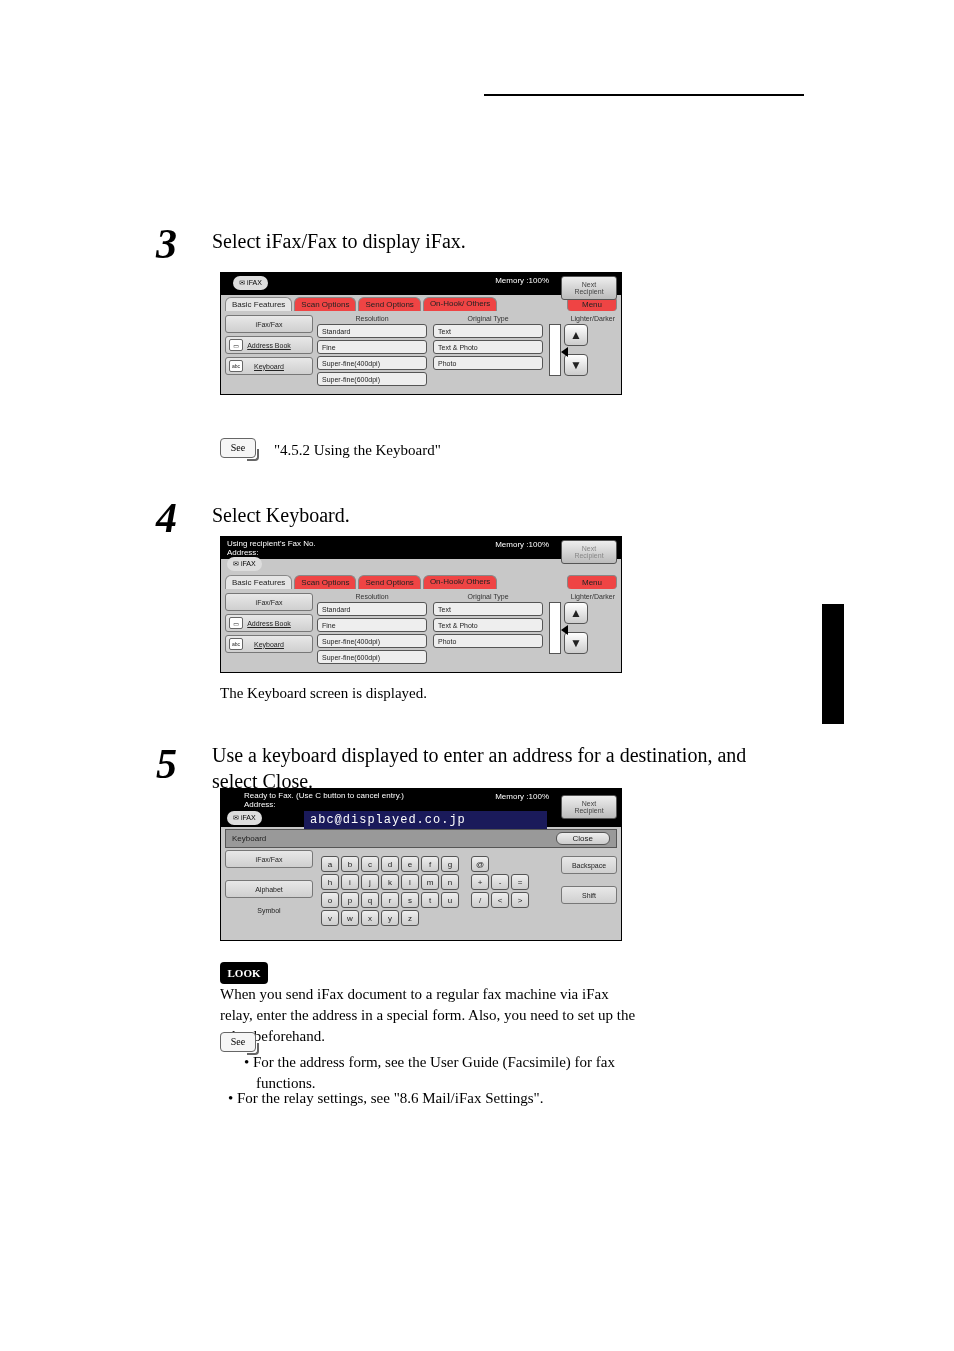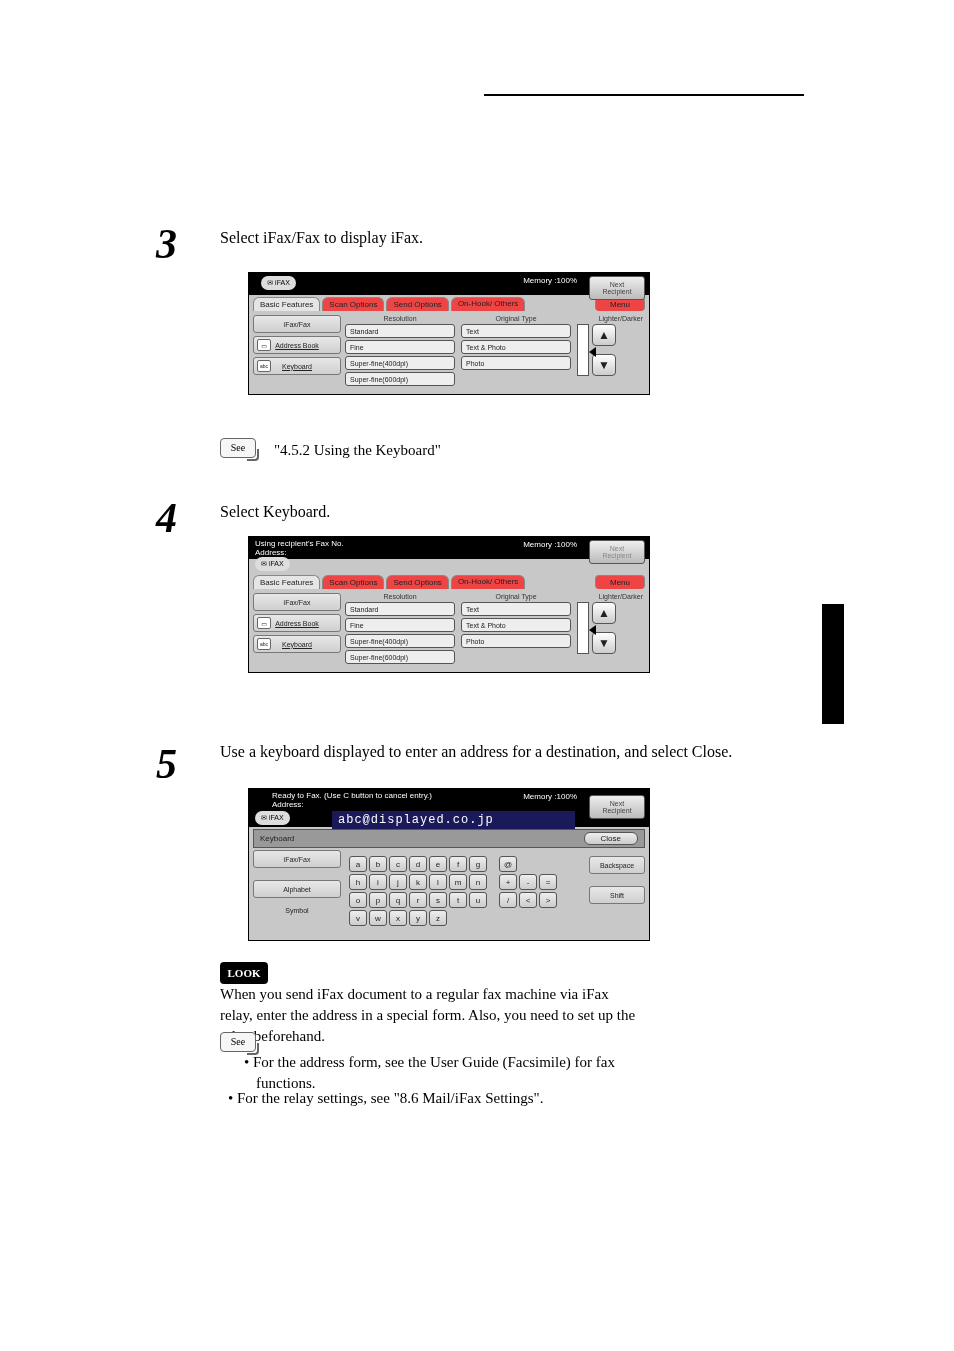--- a/index.html
+++ b/index.html
@@ -23,34 +23,33 @@
     .step-num {
       font-family: Georgia, serif;
       font-style: italic;
       font-weight: bold;
       font-size: 42px;
       position: absolute;
       left: -4px;
     }
     .step-text {
       position: absolute;
-      left: 60px;
-      font-size: 16px;
+      left: 52px;
+      font-size: 20px;
       line-height: 1.3;
     }
     .panel {
       position: relative;
       width: 402px;
       border: 1px solid #000;
       background: #c8c8c8;
       font-family: Arial, Helvetica, sans-serif;
       font-size: 10px;
       color: #222;
       padding: 4px 4px 6px 4px;
-      margin-left: 28px;
     }
     .panel-top {
       background: #000;
       height: 22px;
       position: relative;
       margin: -4px -4px 2px -4px;
       padding: 2px 6px;
       color: #fff;
       font-size: 8px;
     }
@@ -394,20 +393,21 @@
                 </div>
               <div class="arrow-btn">
                   <span>▼</span>
                 </div>
             </div>
           </div>
         </div>
       </div>
     </div>
   </div>
+  <div style="margin-top:10px;" class="note-text">The Keyboard screen is displayed.</div>
 </div>
 
 <div class="side-tab"></div>
 
 <div class="section-wrap" style="top:740px;">
   <div class="step-num">5</div>
   <div class="step-text" style="top:2px; width:560px;">Use a keyboard displayed to enter an address for a destination, and select Close.</div>
 </div>
 
 <div class="section-wrap" style="top:788px; left:220px;">

